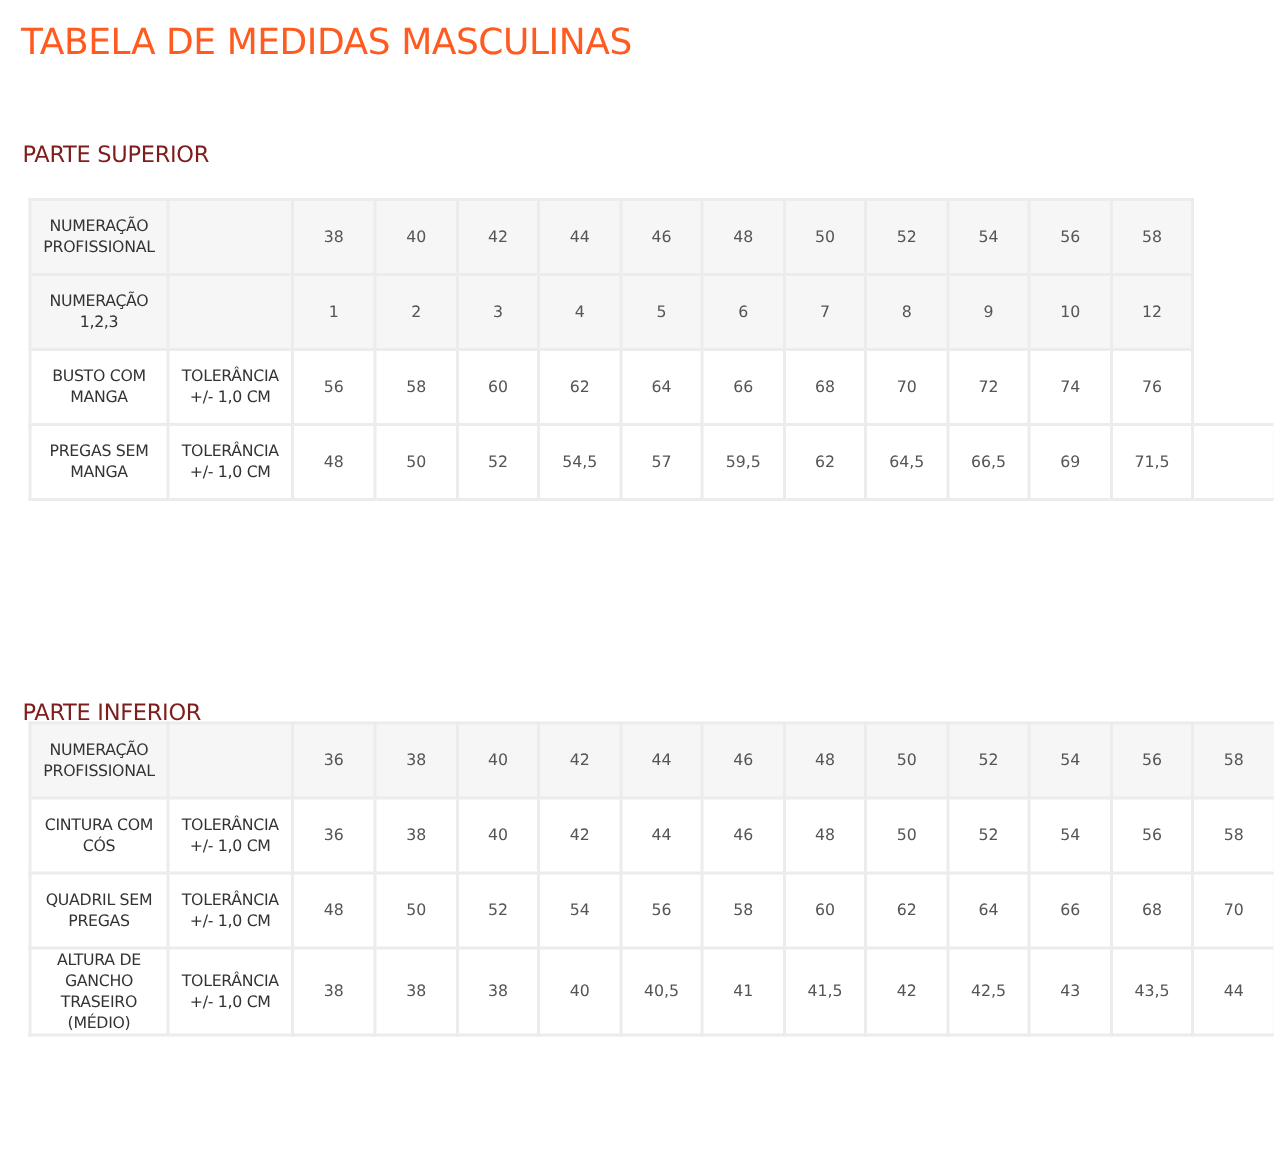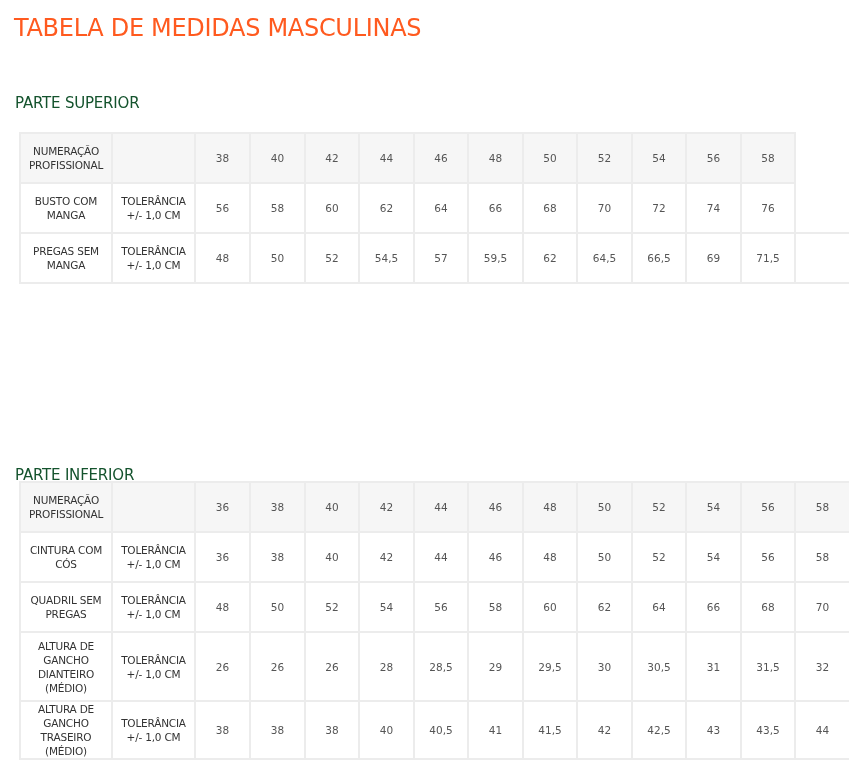--- a/index.html
+++ b/index.html
@@ -1,21 +1,21 @@
 <!DOCTYPE html>
 <html><head>
 <meta charset="utf-8">
 <style>
   html, body { margin:0; padding:0; background:#ffffff; }
   body { width:849px; height:778px; position:relative; overflow:hidden;
          font-family:"DejaVu Sans", sans-serif; color:#333333; }
   .title { position:absolute; left:14px; top:14px; margin:0; font-size:24px; font-weight:normal;
            color:#ff5a1f; letter-spacing:-0.3px; }
   .section-title { position:absolute; left:15px; margin:0; font-size:15px; font-weight:normal;
-           color:#14532d; letter-spacing:-0.2px; }
+           color:#7f1d1d; letter-spacing:-0.2px; }
   table { position:absolute; left:19px; border-collapse:collapse; table-layout:fixed; }
   td { border:2px solid #ececec; text-align:center; vertical-align:middle; padding:0;
        font-size:10.5px; color:#555555; }
   td.lbl { font-size:10.5px; color:#333333; line-height:14px; letter-spacing:-0.2px; }
   td.tol { font-size:10.5px; color:#333333; line-height:14px; letter-spacing:-0.2px; }
   tr.shade td { background:#f6f6f6; }
   td.none { border:none; background:#ffffff !important; }
   td.blank { background:#ffffff !important; }
 </style>
 </head>
@@ -52,20 +52,36 @@
         <td>44</td>
         <td>46</td>
         <td>48</td>
         <td>50</td>
         <td>52</td>
         <td>54</td>
         <td>56</td>
         <td>58</td>
         <td class="none"></td>
       </tr>
+      <tr class="shade" style="height: 50px;">
+        <td class="lbl">NUMERAÇÃO 1,2,3</td>
+        <td class="tol"></td>
+        <td>1</td>
+        <td>2</td>
+        <td>3</td>
+        <td>4</td>
+        <td>5</td>
+        <td>6</td>
+        <td>7</td>
+        <td>8</td>
+        <td>9</td>
+        <td>10</td>
+        <td>12</td>
+        <td class="none"></td>
+      </tr>
       <tr style="height: 50px;">
         <td class="lbl">BUSTO COM MANGA</td>
         <td class="tol">TOLERÂNCIA +/- 1,0 CM</td>
         <td>56</td>
         <td>58</td>
         <td>60</td>
         <td>62</td>
         <td>64</td>
         <td>66</td>
         <td>68</td>
@@ -155,36 +171,20 @@
         <td>54</td>
         <td>56</td>
         <td>58</td>
         <td>60</td>
         <td>62</td>
         <td>64</td>
         <td>66</td>
         <td>68</td>
         <td>70</td>
       </tr>
-      <tr style="height: 69px;">
-        <td class="lbl">ALTURA DE GANCHO DIANTEIRO (MÉDIO)</td>
-        <td class="tol">TOLERÂNCIA +/- 1,0 CM</td>
-        <td>26</td>
-        <td>26</td>
-        <td>26</td>
-        <td>28</td>
-        <td>28,5</td>
-        <td>29</td>
-        <td>29,5</td>
-        <td>30</td>
-        <td>30,5</td>
-        <td>31</td>
-        <td>31,5</td>
-        <td>32</td>
-      </tr>
       <tr style="height: 56px;">
         <td class="lbl">ALTURA DE GANCHO TRASEIRO (MÉDIO)</td>
         <td class="tol">TOLERÂNCIA +/- 1,0 CM</td>
         <td>38</td>
         <td>38</td>
         <td>38</td>
         <td>40</td>
         <td>40,5</td>
         <td>41</td>
         <td>41,5</td>

